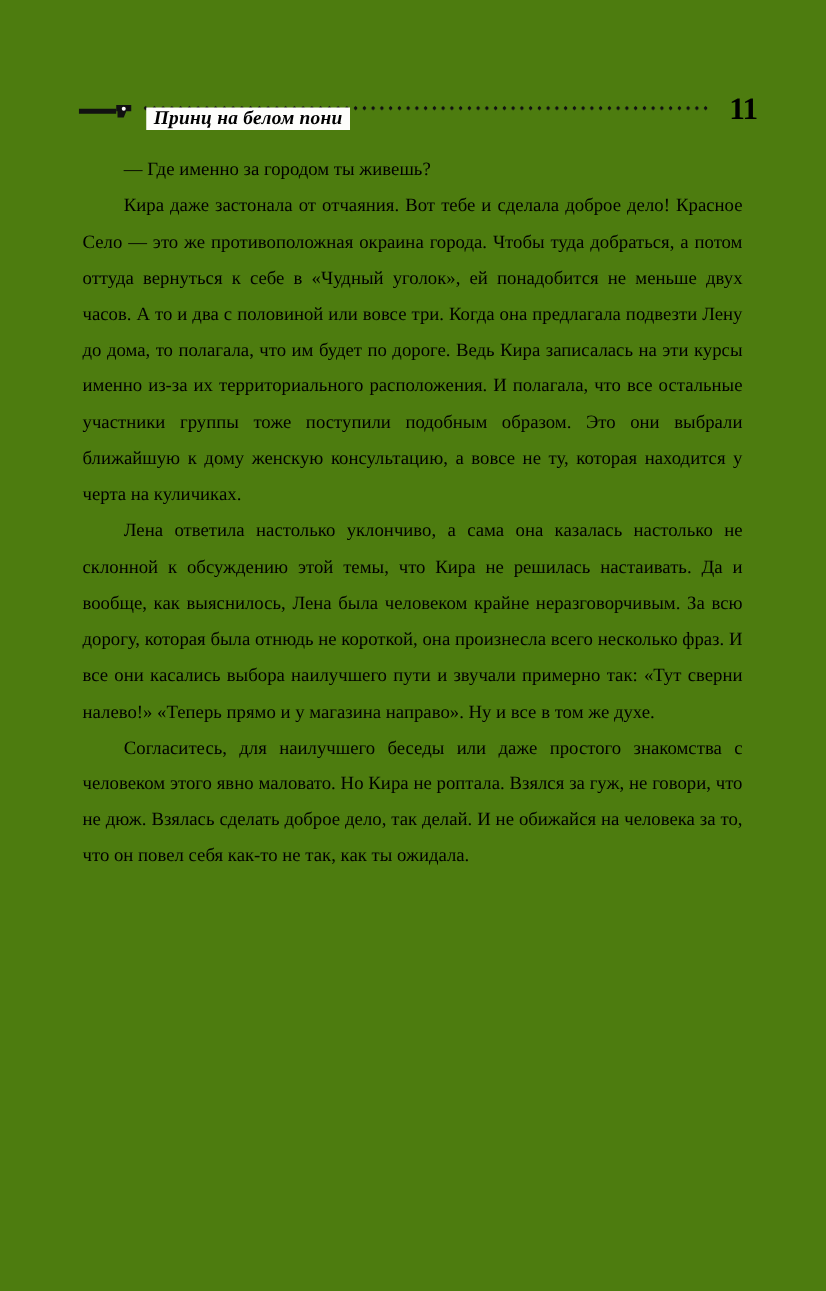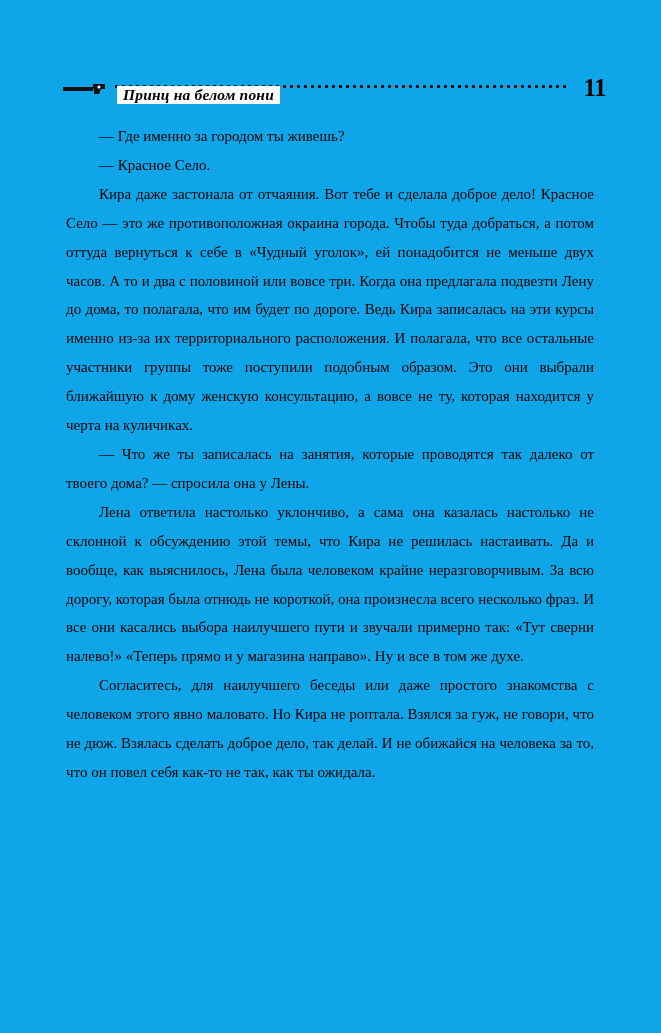--- a/index.html
+++ b/index.html
@@ -11,21 +11,21 @@
     width: 661px;
     height: 1033px;
     font-family: "Liberation Serif", serif;
     color: #000000;
     overflow: hidden;
   }
   .page {
     position: relative;
     width: 661px;
     height: 1033px;
-    background: #0ea5e9;
+    background: #4d7c0f;
   }
   .header {
     position: absolute;
     top: 74px;
     left: 63px;
     right: 55px;
     height: 34px;
   }
   .header-deco {
     position: absolute;
@@ -99,20 +99,18 @@
         <circle cx="36" cy="5" r="1.6" fill="#fdfdfb"></circle>
       </svg>
     </div>
     <div class="header-dots"></div>
     <div class="header-title">Принц на белом пони</div>
     <div class="page-number">11</div>
   </div>
 
   <div class="body-text">
     <p class="dash">— Где именно за городом ты живешь?</p>
-    <p class="dash">— Красное Село.</p>
     <p>Кира даже застонала от отчаяния. Вот тебе и сделала доброе дело! Красное Село — это же противоположная окраина города. Чтобы туда добраться, а потом оттуда вернуться к себе в «Чудный уголок», ей понадобится не меньше двух часов. А то и два с половиной или вовсе три. Когда она предлагала подвезти Лену до дома, то полагала, что им будет по дороге. Ведь Кира записалась на эти курсы именно из-за их территориального рас­положения. И полагала, что все остальные участники группы тоже поступили подобным образом. Это они выбрали ближайшую к дому женскую консультацию, а вовсе не ту, которая находится у черта на куличиках.</p>
-    <p class="dash">— Что же ты записалась на занятия, которые про­водятся так далеко от твоего дома? — спросила она у Лены.</p>
     <p>Лена ответила настолько уклончиво, а сама она казалась настолько не склонной к обсуждению этой темы, что Кира не решилась настаивать. Да и вообще, как выяснилось, Лена была человеком крайне нераз­говорчивым. За всю дорогу, которая была отнюдь не короткой, она произнесла всего несколько фраз. И все они касались выбора наилучшего пути и звучали при­мерно так: «Тут сверни налево!» «Теперь прямо и у магазина направо». Ну и все в том же духе.</p>
     <p>Согласитесь, для наилучшего беседы или даже простого знакомства с человеком этого явно малова­то. Но Кира не роптала. Взялся за гуж, не говори, что не дюж. Взялась сделать доброе дело, так делай. И не обижайся на человека за то, что он повел себя как-то не так, как ты ожидала.</p>
   </div>
 
 </div>
 
 </body></html>

